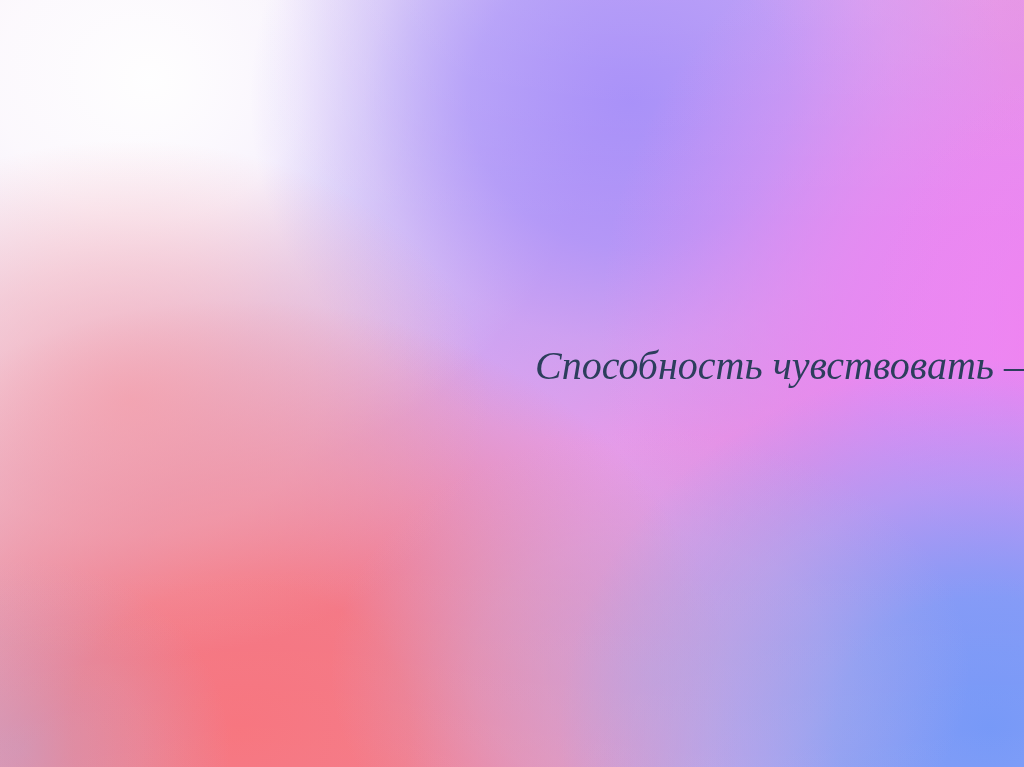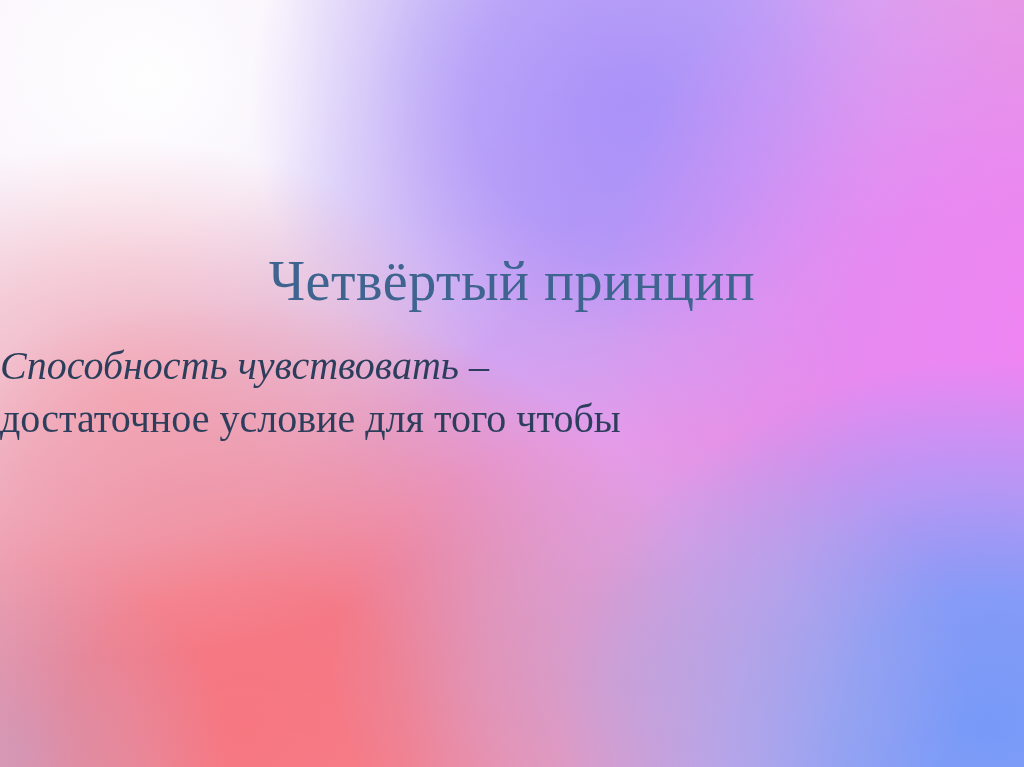--- a/index.html
+++ b/index.html
@@ -182,21 +182,21 @@
     font-weight: 400;
     letter-spacing: 0.5px;
     white-space: nowrap;
   }
 
   .body-block {
     position: absolute;
     left: 0;
     right: 0;
     top: 340px;
-    text-align: left;
+    text-align: right;
     color: #2c3e5c;
   }
 
   .body-line {
     display: block;
     font-size: 40px;
     line-height: 1.32;
     font-weight: 400;
     white-space: nowrap;
   }
@@ -217,21 +217,19 @@
   <div class="blob blob-magenta-edge"></div>
   <div class="blob blob-coral"></div>
   <div class="blob blob-warmpink"></div>
   <div class="blob blob-blue"></div>
   <div class="blob blob-lavender"></div>
   <div class="blob blob-cool-corner"></div>
   <div class="bg-veil"></div>
 
   <div class="content">
 
-    <h1 class="slide-title">Четвёртый принцип</h1>
 
     <div class="body-block">
       <span class="body-line italic">Способность чувствовать –</span>
-      <span class="body-line">достаточное условие для того чтобы</span>
     </div>
 
   </div>
 </div>
 
 </body></html>

